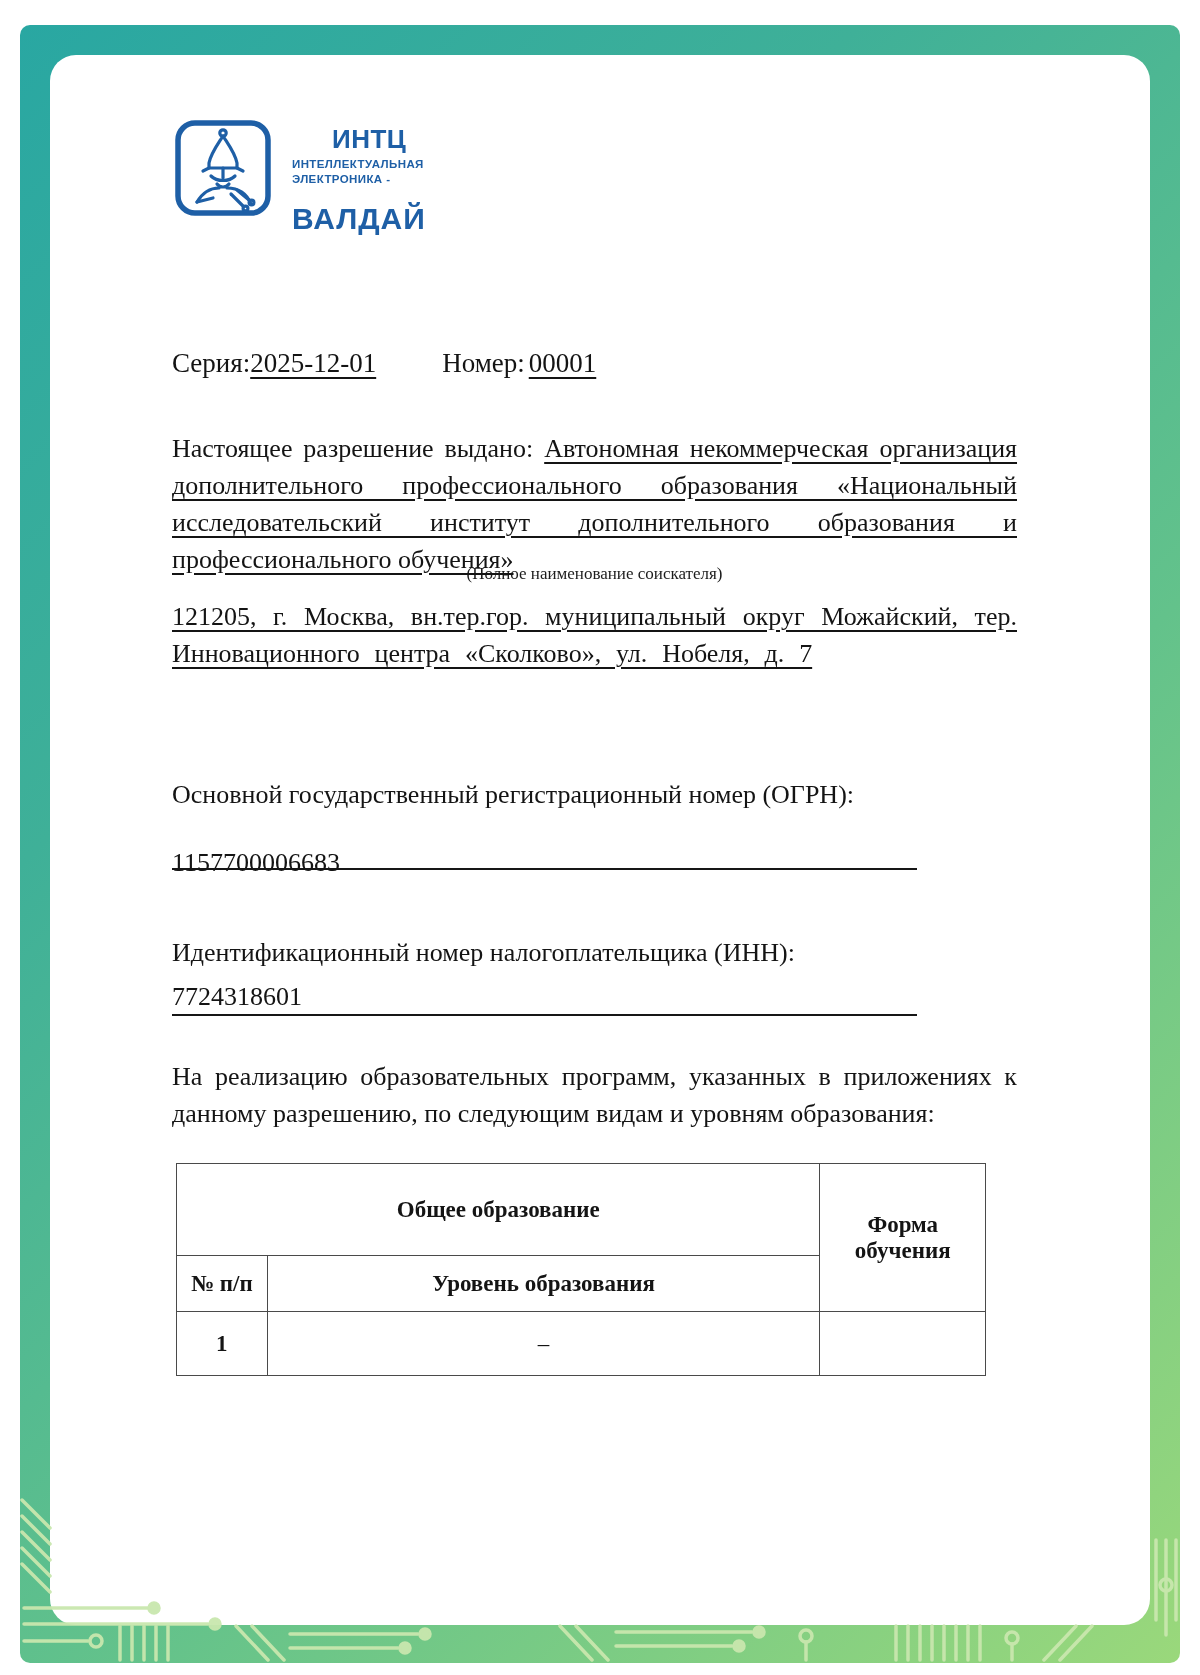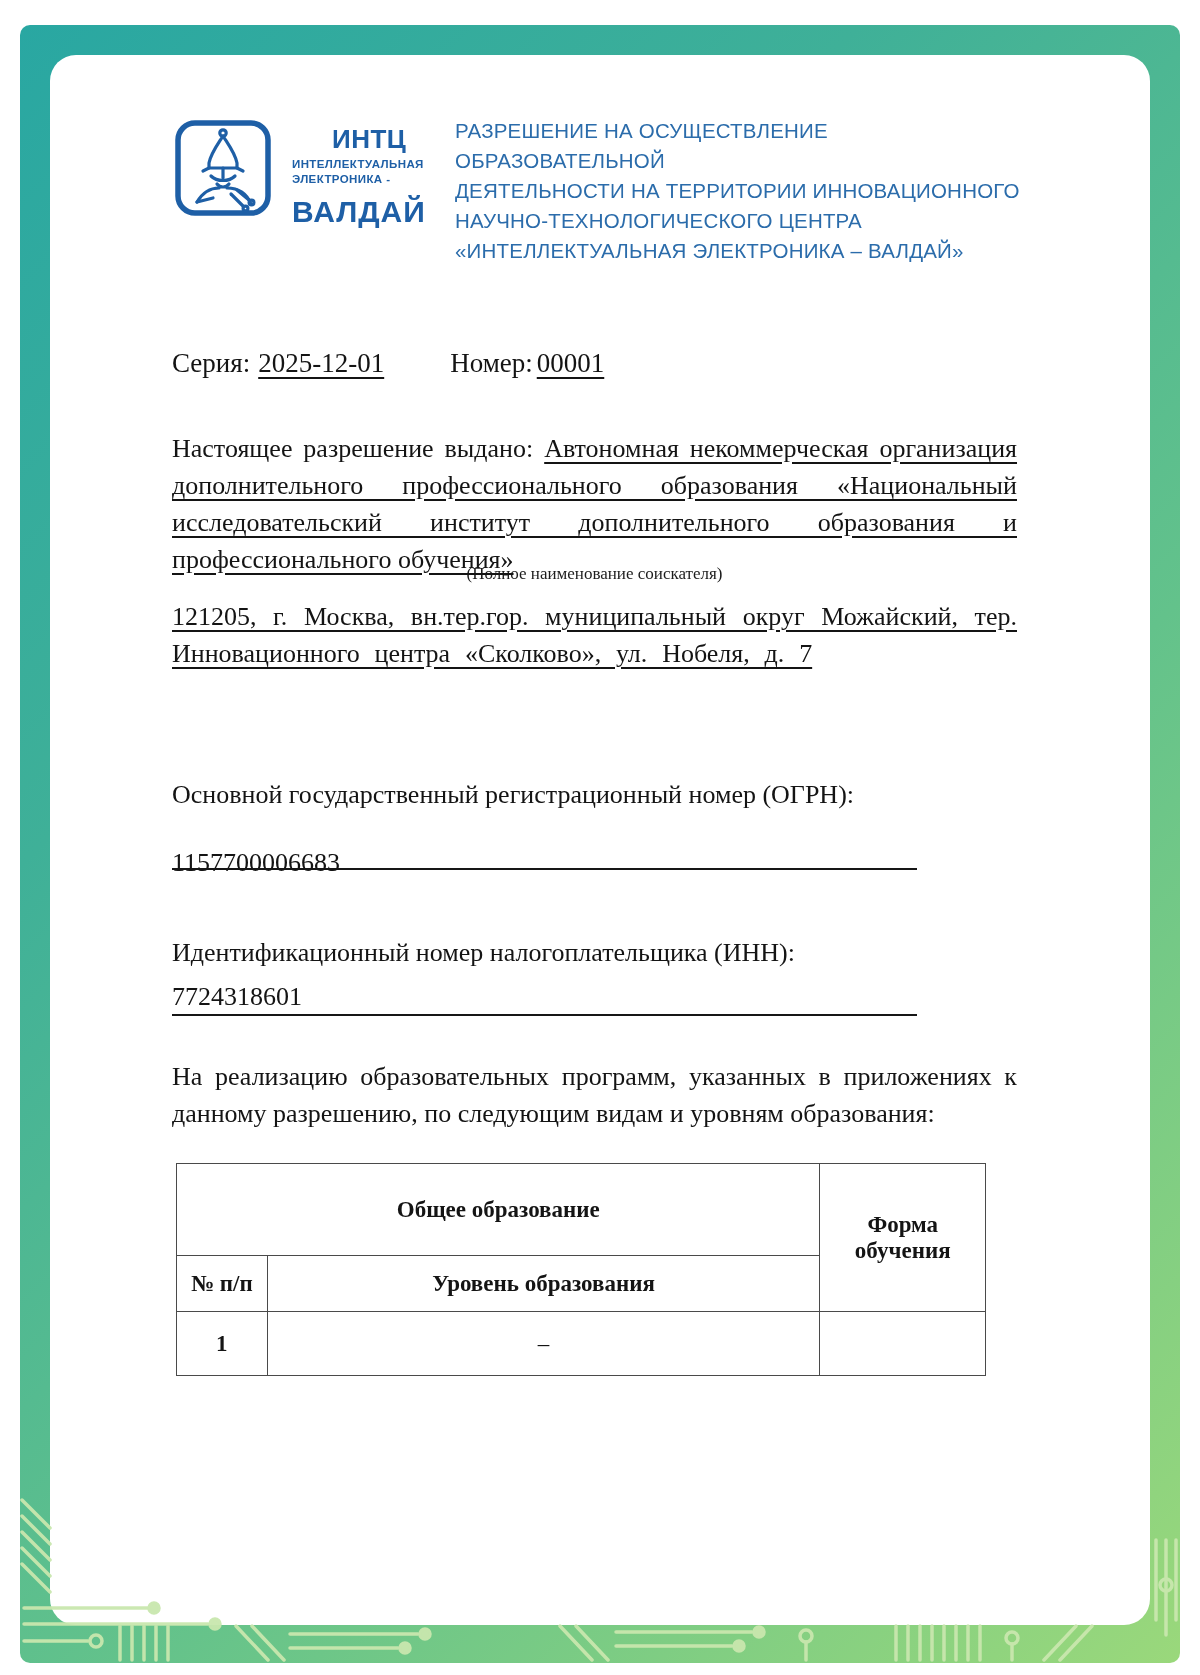--- a/index.html
+++ b/index.html
@@ -21,30 +21,30 @@
   .traces{position:absolute;left:0;top:0;pointer-events:none;}
   
   .content{position:absolute;left:0;top:0;width:1200px;height:1675px;}
   .abs{position:absolute;}
   
   .logo-box{left:173px;top:118px;width:100px;height:100px;}
   .logo-text{left:292px;top:126px;display:flex;flex-direction:column;color:#1e5fa6;
     font-family:"Liberation Sans","DejaVu Sans",sans-serif;font-weight:bold;line-height:1;}
   .logo-short{font-size:26px;letter-spacing:.5px;margin-bottom:7px;margin-left:40px;}
   .logo-small{font-size:11.5px;letter-spacing:.4px;margin-bottom:3px;}
-  .logo-name{font-size:30px;letter-spacing:1px;margin-top:9px;}
+  .logo-name{font-size:30px;letter-spacing:1px;margin-top:16px;}
   
   .header-title{
     left:455px;top:116px;width:580px;
     font-family:"Liberation Sans","DejaVu Sans",sans-serif;
     color:#2b6cab;font-size:20.5px;font-weight:500;line-height:30px;letter-spacing:.2px;
   }
   
   .series-row{left:172px;top:348px;font-size:27px;}
-  .series-row .lbl{margin-right:8px;}
+  .series-row .lbl{margin-right:0;}
   .series-row .num-lbl{margin-left:66px;margin-right:4px;}
   .u{ text-decoration:underline;text-underline-offset:5px;text-decoration-thickness:1.5px;}
   .para{left:172px;width:845px;font-size:26px;line-height:37px;text-align:justify;}
   .para-issued{top:430px;}
   .para-address{top:598px;word-spacing:.32em;}
   .caption{left:172px;width:845px;text-align:center;font-size:17px;color:#1c1c1c;}
   .caption-1{top:564px;}
   .caption-2{top:733px;}
   .reg-label{left:172px;width:845px;font-size:26px;}
   .ogrn-label{top:780px;}
@@ -168,26 +168,20 @@
     </g>
   </svg>
 
   <div class="abs logo-text">
     <span class="logo-short">ИНТЦ</span>
     <span class="logo-small">ИНТЕЛЛЕКТУАЛЬНАЯ</span>
     <span class="logo-small">ЭЛЕКТРОНИКА -</span>
     <span class="logo-name">ВАЛДАЙ</span>
   </div>
 
-  <div class="abs header-title">
-    <div>РАЗРЕШЕНИЕ НА ОСУЩЕСТВЛЕНИЕ ОБРАЗОВАТЕЛЬНОЙ</div>
-    <div>ДЕЯТЕЛЬНОСТИ НА ТЕРРИТОРИИ ИННОВАЦИОННОГО</div>
-    <div>НАУЧНО-ТЕХНОЛОГИЧЕСКОГО ЦЕНТРА</div>
-    <div>«ИНТЕЛЛЕКТУАЛЬНАЯ ЭЛЕКТРОНИКА – ВАЛДАЙ»</div>
-  </div>
 
   <div class="abs series-row">
     <span class="lbl">Серия:</span><span class="u">2025-12-01</span><span class="lbl num-lbl">Номер:</span><span class="u">00001</span>
   </div>
 
   <div class="abs caption caption-1">(Полное наименование соискателя)</div>
   <div class="abs para para-issued">
     <span>Настоящее разрешение выдано: </span><span class="u">Автономная некоммерческая организация дополнительного профессионального образования «Национальный исследовательский институт дополнительного образования и профессионального обучения»</span>
   </div>
 

